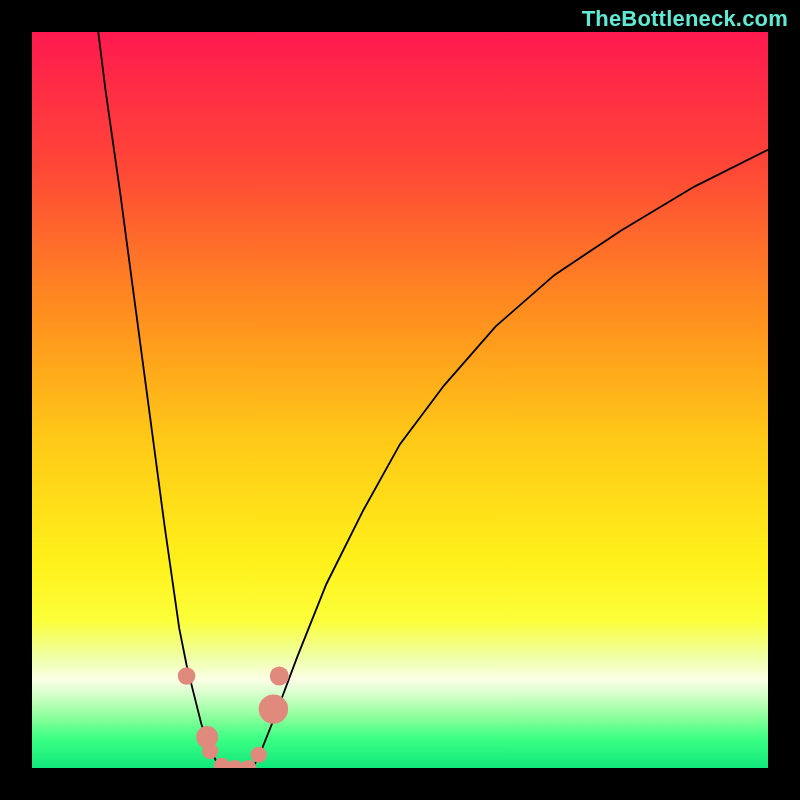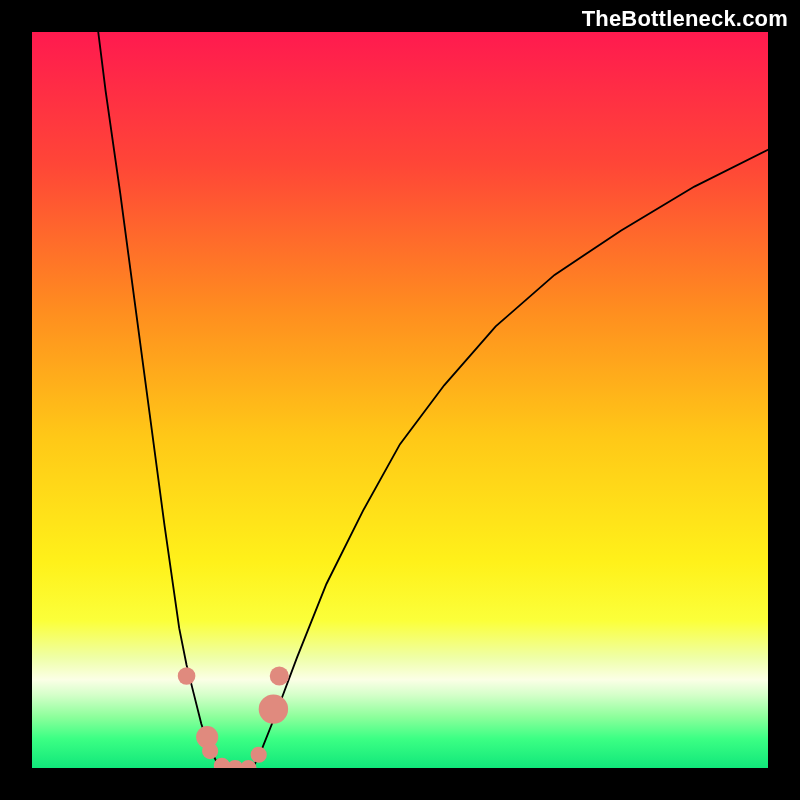--- a/index.html
+++ b/index.html
@@ -33,21 +33,21 @@
     top: 0;
     width: 100%;
     height: 100%;
   }
   .watermark {
     position: absolute;
     top: 6px;
     right: 12px;
     font-size: 22px;
     font-weight: 600;
-    color: #ffffff;
+    color: #5eead4;
     letter-spacing: 0.2px;
     text-align: center;
   }
   svg.curve {
     position: absolute;
     left: 0;
     top: 0;
     width: 100%;
     height: 100%;
   }

